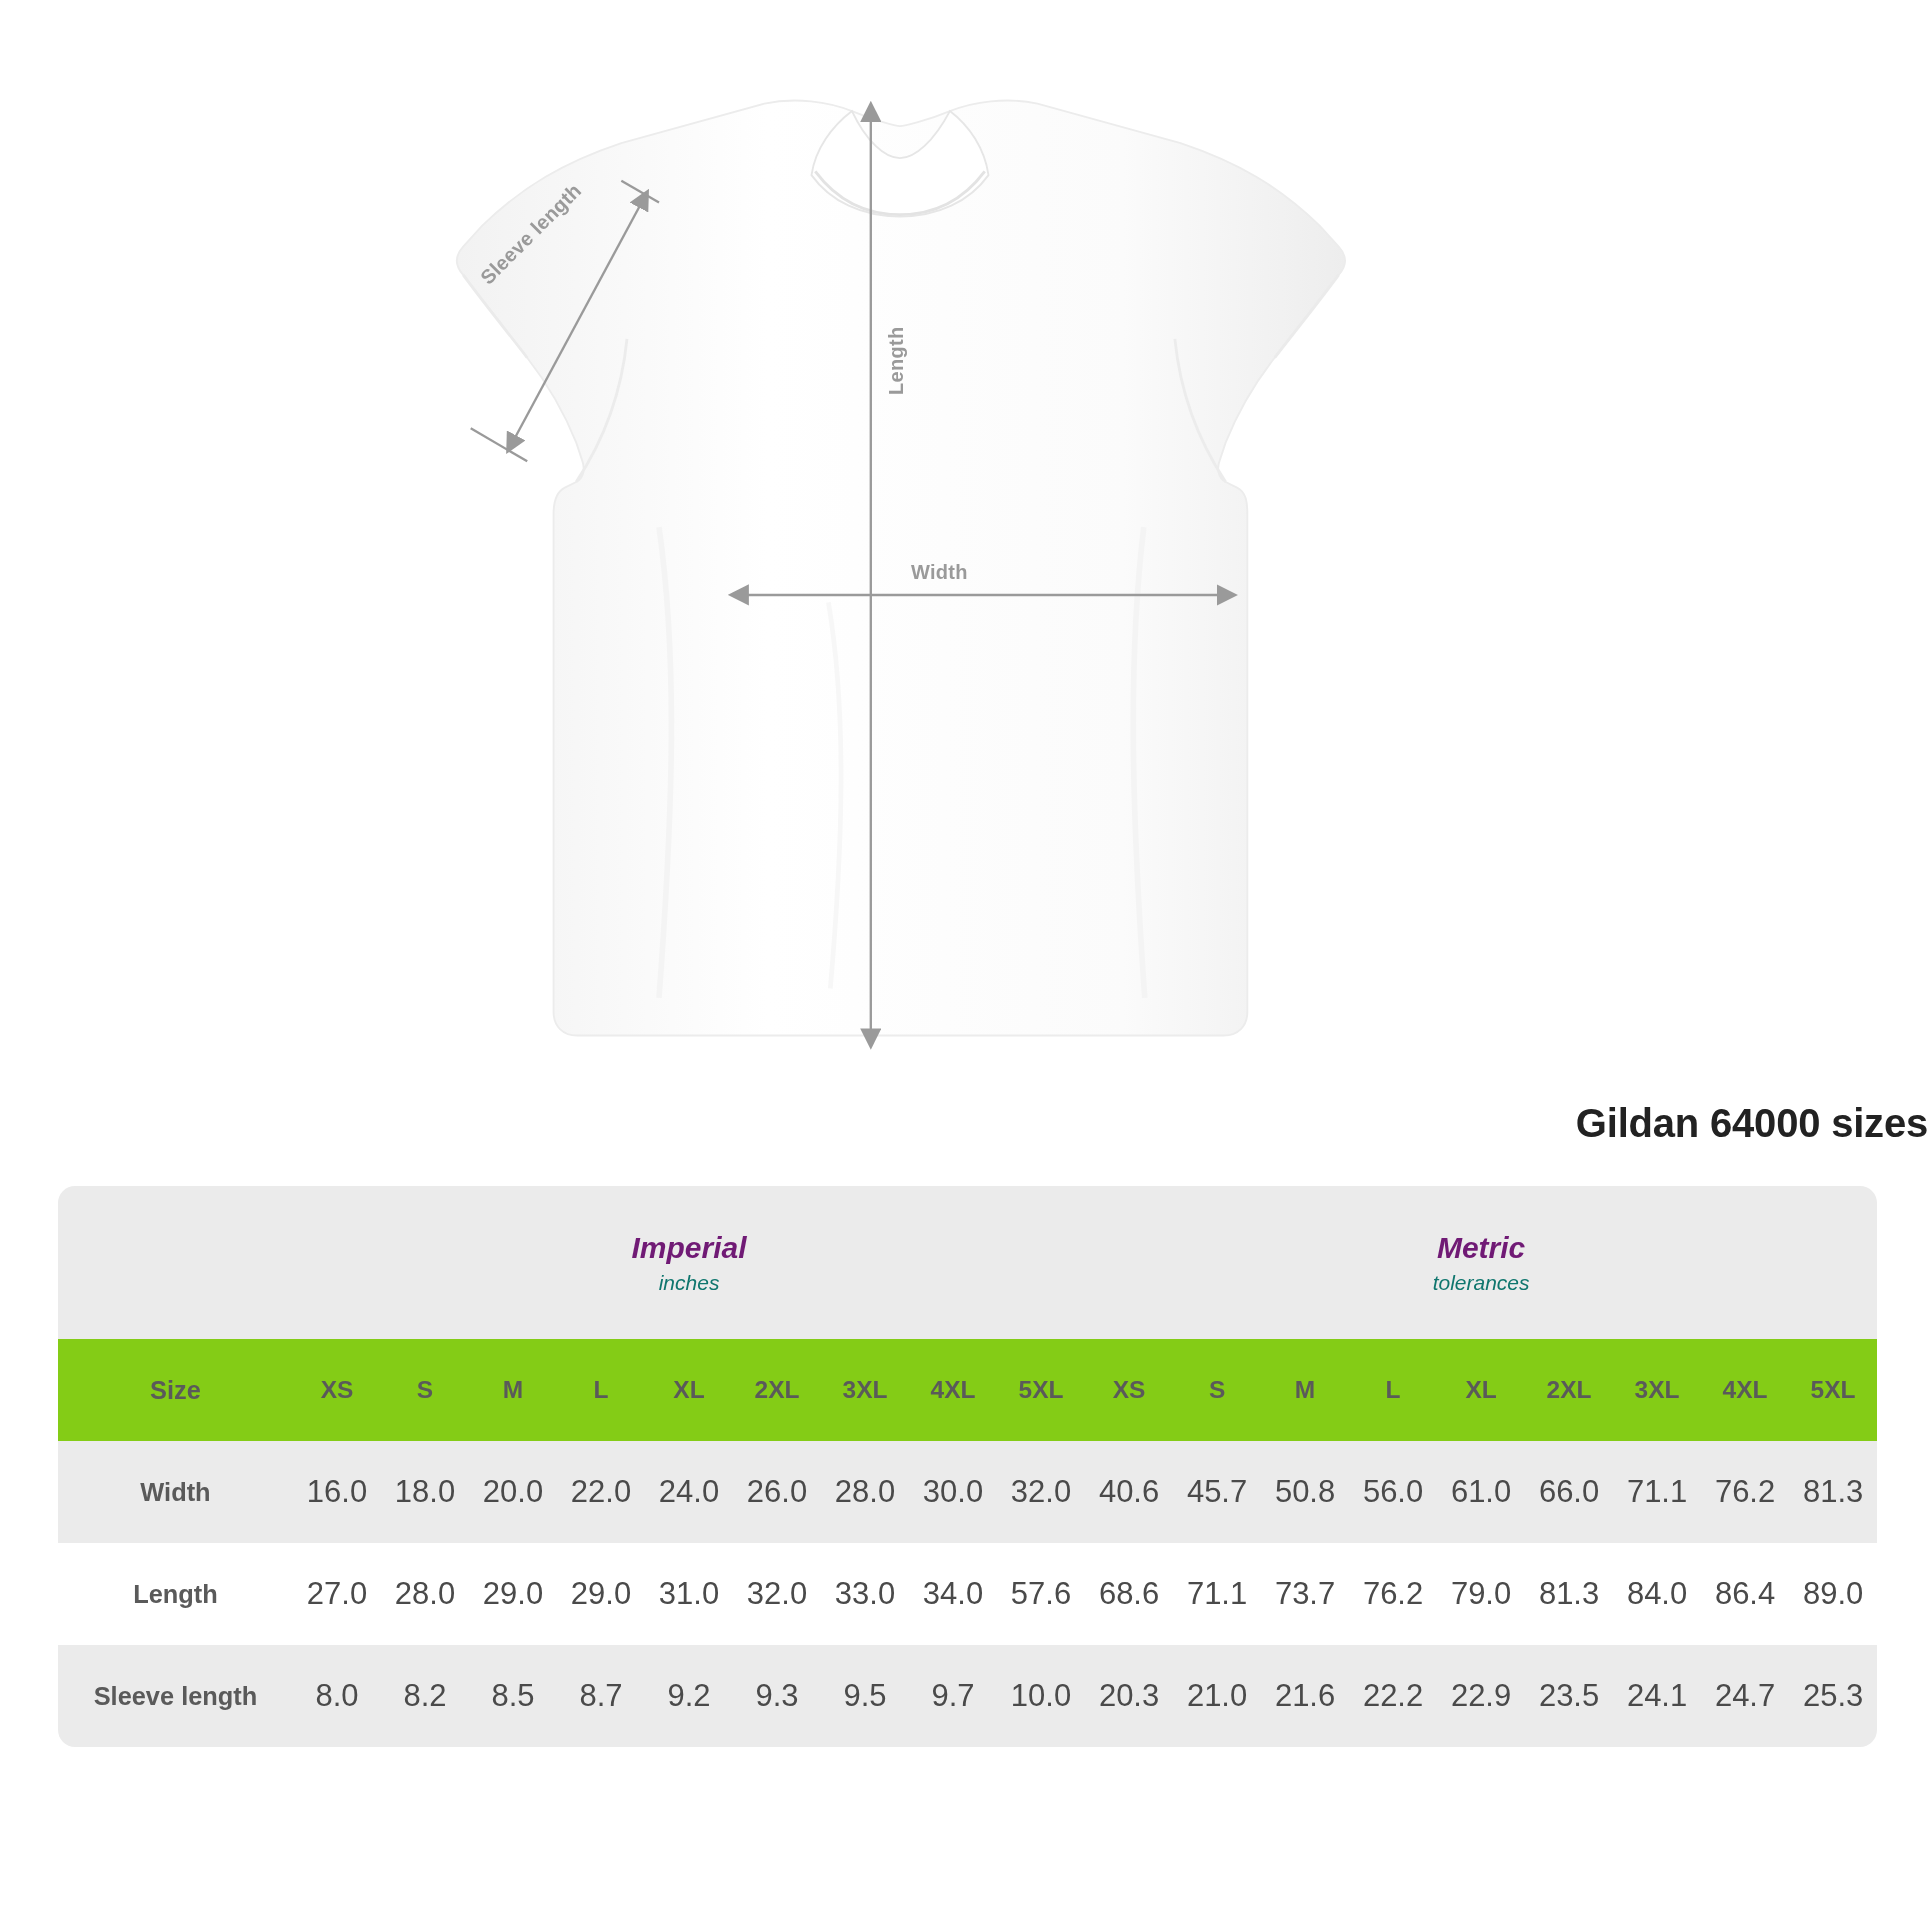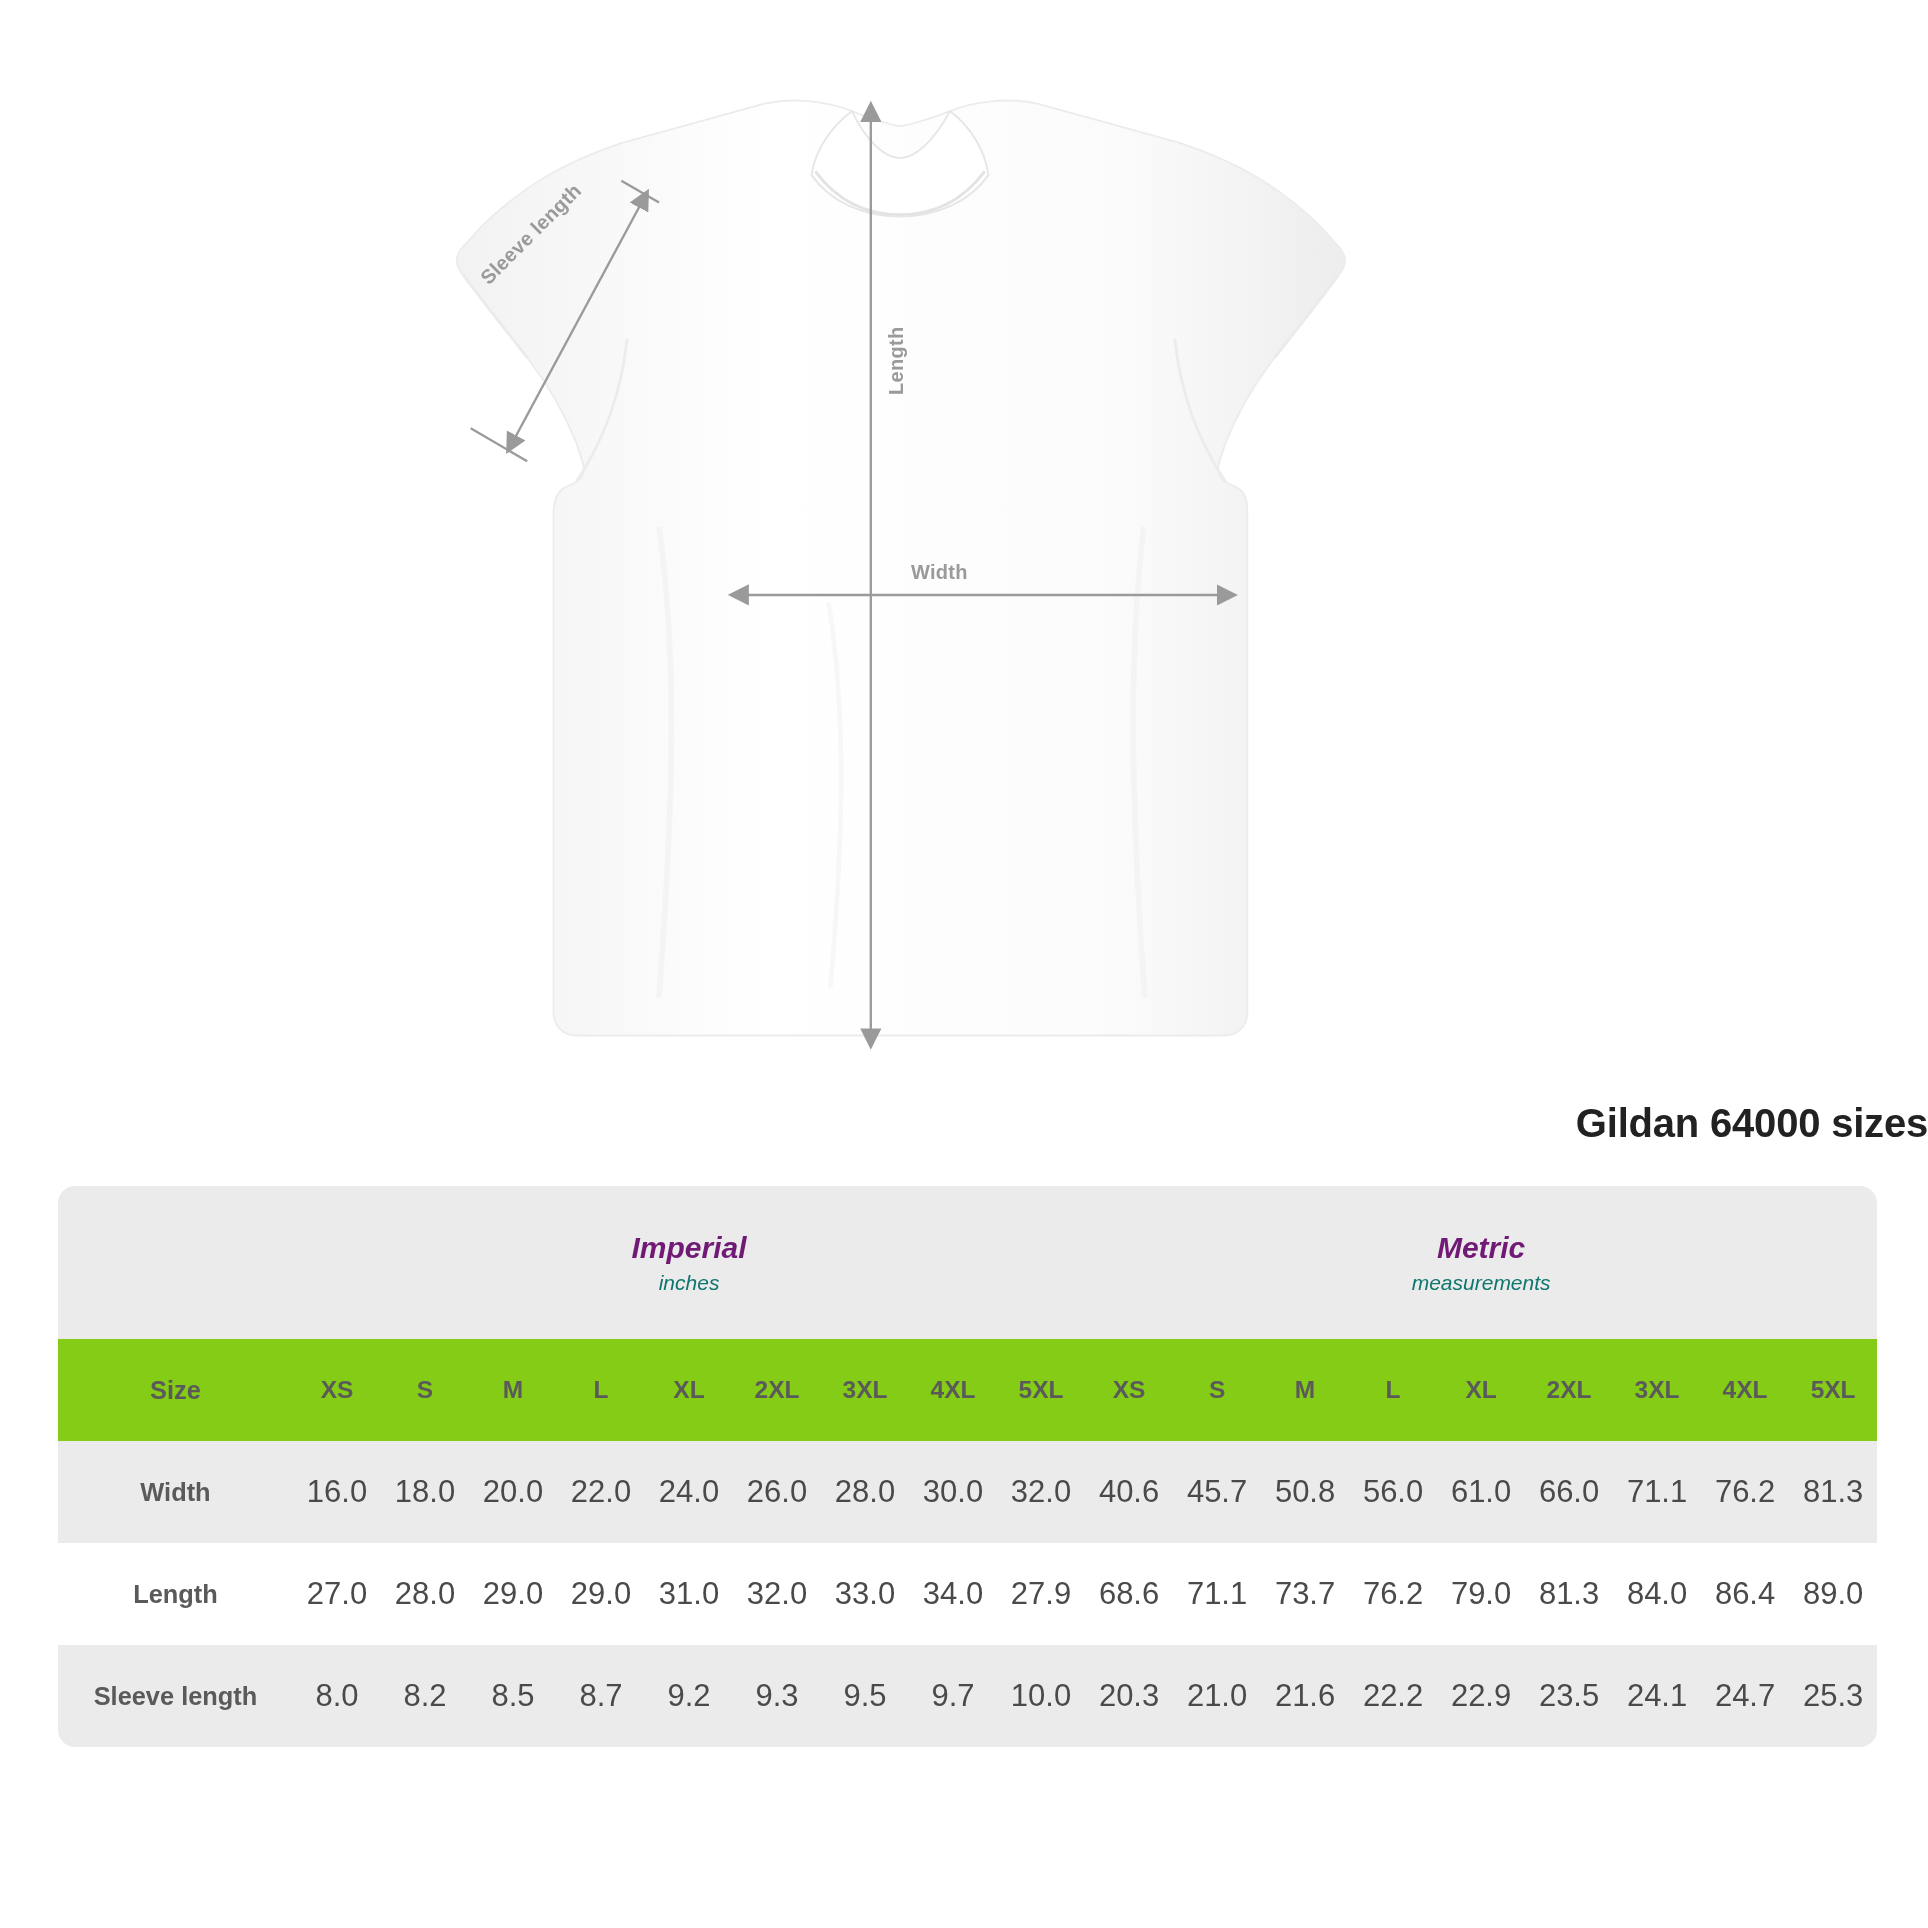--- a/index.html
+++ b/index.html
@@ -258,21 +258,21 @@
       <tbody>
 
         <tr>
           <td class="unit-head corner-tl"></td>
           <td class="unit-head" colspan="9">
             <div class="unit-name">Imperial</div>
             <div class="unit-sub">inches</div>
           </td>
           <td class="unit-head corner-tr" colspan="9">
             <div class="unit-name">Metric</div>
-            <div class="unit-sub">measurements</div>
+            <div class="unit-sub">tolerances</div>
           </td>
         </tr>
 
         <tr class="row-header">
           <td class="rowlabel">Size</td>
           <td>XS</td>
           <td>S</td>
           <td>M</td>
           <td>L</td>
           <td>XL</td>
@@ -316,21 +316,21 @@
         <tr class="row-body plain">
           <td class="rowlabel">Length</td>
           <td>27.0</td>
           <td>28.0</td>
           <td>29.0</td>
           <td>29.0</td>
           <td>31.0</td>
           <td>32.0</td>
           <td>33.0</td>
           <td>34.0</td>
-          <td>27.9</td>
+          <td>57.6</td>
           <td>68.6</td>
           <td>71.1</td>
           <td>73.7</td>
           <td>76.2</td>
           <td>79.0</td>
           <td>81.3</td>
           <td>84.0</td>
           <td>86.4</td>
           <td>89.0</td>
         </tr>

